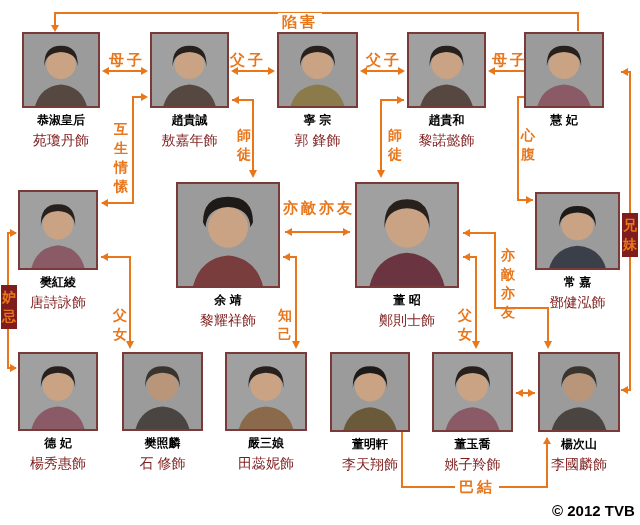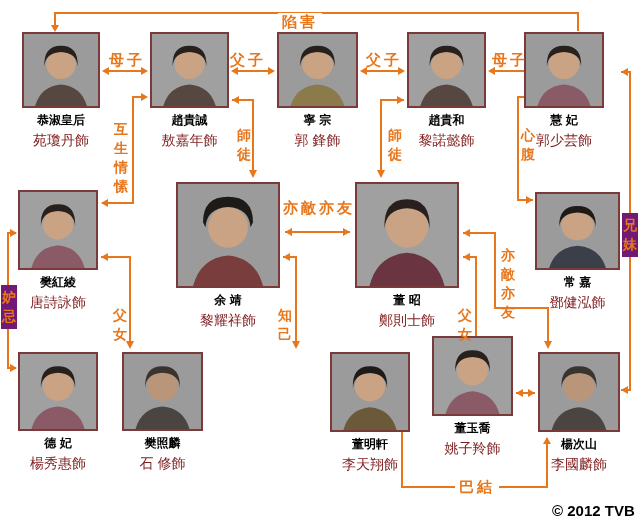--- a/index.html
+++ b/index.html
@@ -9,21 +9,21 @@
   .card{position:absolute;text-align:center;z-index:2;}
   .photo{width:100%;border:2px solid #7a3a3a;box-sizing:border-box;background:#9b9b9b;overflow:hidden;}
   .photo svg{display:block;width:100%;height:100%;}
   .pname{font-size:12px;font-weight:bold;color:#000;margin-top:4px;white-space:nowrap;}
   .pactor{font-size:14px;color:#7f1d1d;margin-top:3px;white-space:nowrap;}
   .hlabel{position:absolute;z-index:3;color:#e8761b;font-size:15px;font-weight:bold;
           white-space:nowrap;letter-spacing:3px;transform:translateX(-50%);}
   .vlabel{position:absolute;z-index:3;width:16px;color:#e8761b;font-size:14px;font-weight:bold;
           line-height:19px;text-align:center;word-break:break-all;}
   .onl{background:#fff;padding:0 4px;}
-  .onlv{background:#701a75;padding:3px 0;}
+  .onlv{background:#7f1d1d;padding:3px 0;}
   .copyright{position:absolute;left:552px;top:502px;font-size:15px;font-weight:bold;color:#000;
              white-space:nowrap;z-index:3;}
 </style>
 </head>
 <body>
 
 <div id="stage">
 
   <svg class="overlay" width="640" height="525" viewBox="0 0 640 525">
     <g stroke="#e8761b" stroke-width="2" fill="none">
@@ -153,21 +153,20 @@
   <div class="card" style="left:524px;top:32px;width:80px;">
     <div class="photo" style="height:76px;">
       <svg viewBox="0 0 80 80" preserveAspectRatio="none">
           <rect width="80" height="80" fill="#9b9b9b"></rect>
           <path d="M12,80 Q18,58 40,56 Q62,58 68,80 Z" fill="#8a5a66"></path>
           <circle cx="40" cy="34" r="16" fill="#c9a383"></circle>
           <path d="M22,36 Q21,13 40,13 Q59,13 58,36 Q57,21 40,20 Q23,21 22,36 Z" fill="#27201d"></path>
         </svg>
     </div>
     <div class="pname">慧 妃</div>
-    <div class="pactor">郭少芸飾</div>
   </div>
 
   <div class="card" style="left:18px;top:190px;width:80px;">
     <div class="photo" style="height:80px;">
       <svg viewBox="0 0 80 80" preserveAspectRatio="none">
           <rect width="80" height="80" fill="#a0a0a0"></rect>
           <path d="M12,80 Q18,58 40,56 Q62,58 68,80 Z" fill="#8a5a66"></path>
           <circle cx="40" cy="34" r="16" fill="#c9a383"></circle>
           <path d="M22,36 Q21,13 40,13 Q59,13 58,36 Q57,21 40,20 Q23,21 22,36 Z" fill="#27201d"></path>
         </svg>
@@ -229,33 +228,45 @@
       <svg viewBox="0 0 80 80" preserveAspectRatio="none">
           <rect width="80" height="80" fill="#9b9b9b"></rect>
           <path d="M12,80 Q18,58 40,56 Q62,58 68,80 Z" fill="#4a4540"></path>
           <circle cx="40" cy="34" r="16" fill="#b9957a"></circle>
           <path d="M22,36 Q21,13 40,13 Q59,13 58,36 Q57,21 40,20 Q23,21 22,36 Z" fill="#3a342f"></path>
         </svg>
     </div>
     <div class="pname">樊照麟</div>
     <div class="pactor">石 修飾</div>
   </div>
+  <div class="card" style="left:225px;top:352px;width:82px;">
+    <div class="photo" style="height:79px;">
+      <svg viewBox="0 0 80 80" preserveAspectRatio="none">
+          <rect width="80" height="80" fill="#a0a0a0"></rect>
+          <path d="M12,80 Q18,58 40,56 Q62,58 68,80 Z" fill="#8a6a4a"></path>
+          <circle cx="40" cy="34" r="16" fill="#c9a383"></circle>
+          <path d="M22,36 Q21,13 40,13 Q59,13 58,36 Q57,21 40,20 Q23,21 22,36 Z" fill="#27201d"></path>
+        </svg>
+    </div>
+    <div class="pname">嚴三娘</div>
+    <div class="pactor">田蕊妮飾</div>
+  </div>
   <div class="card" style="left:330px;top:352px;width:80px;">
     <div class="photo" style="height:80px;">
       <svg viewBox="0 0 80 80" preserveAspectRatio="none">
           <rect width="80" height="80" fill="#9b9b9b"></rect>
           <path d="M12,80 Q18,58 40,56 Q62,58 68,80 Z" fill="#6a5a3a"></path>
           <circle cx="40" cy="34" r="16" fill="#c9a383"></circle>
           <path d="M22,36 Q21,13 40,13 Q59,13 58,36 Q57,21 40,20 Q23,21 22,36 Z" fill="#1d1a18"></path>
         </svg>
     </div>
     <div class="pname">董明軒</div>
     <div class="pactor">李天翔飾</div>
   </div>
-  <div class="card" style="left:432px;top:336px;width:81px;">
+  <div class="card" style="left:432px;top:352px;width:81px;">
     <div class="photo" style="height:80px;">
       <svg viewBox="0 0 80 80" preserveAspectRatio="none">
           <rect width="80" height="80" fill="#a0a0a0"></rect>
           <path d="M12,80 Q18,58 40,56 Q62,58 68,80 Z" fill="#8a5a66"></path>
           <circle cx="40" cy="34" r="16" fill="#c9a383"></circle>
           <path d="M22,36 Q21,13 40,13 Q59,13 58,36 Q57,21 40,20 Q23,21 22,36 Z" fill="#27201d"></path>
         </svg>
     </div>
     <div class="pname">董玉喬</div>
     <div class="pactor">姚子羚飾</div>

